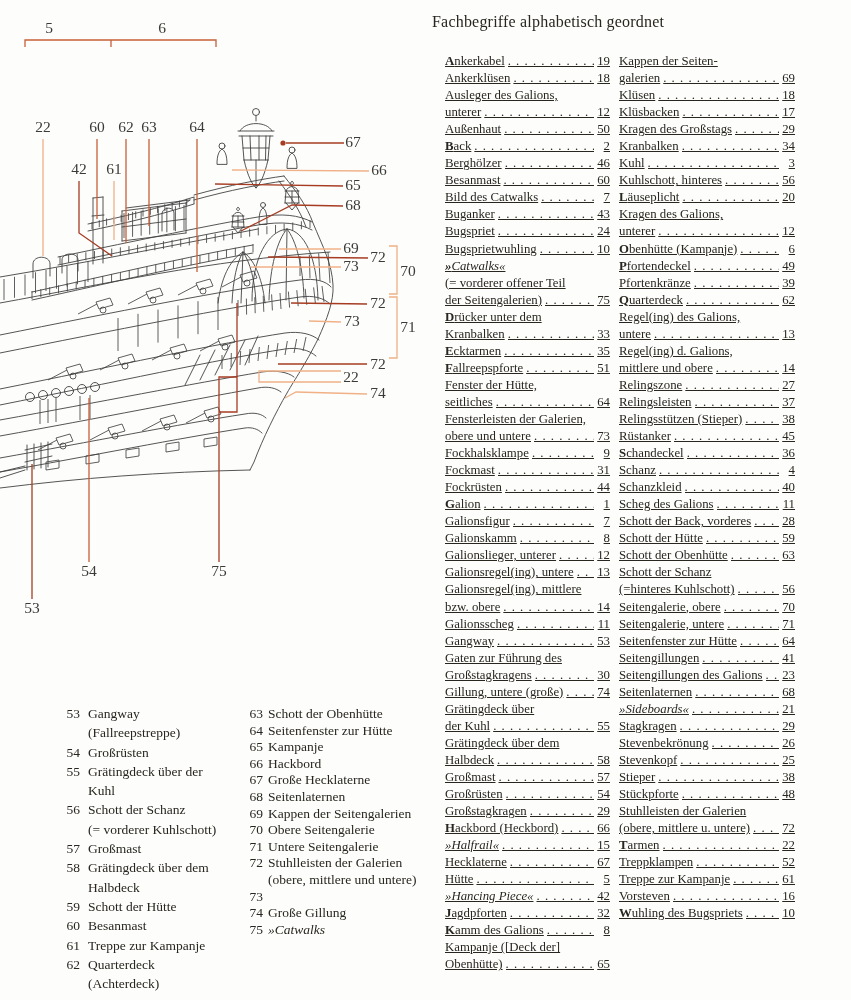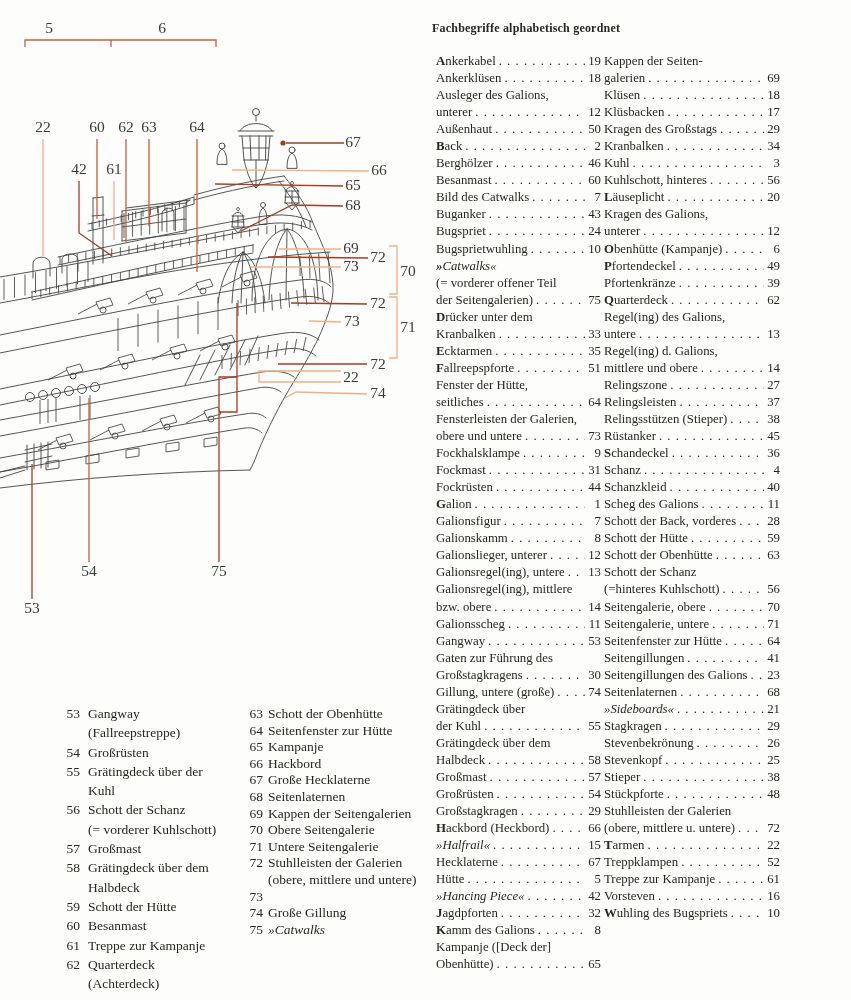--- a/index.html
+++ b/index.html
@@ -2,22 +2,22 @@
 <html><head>
 <meta charset="utf-8">
 <style>
   html,body{margin:0;padding:0;}
   body{
     width:851px;height:1000px;position:relative;background:#fdfdfc;
     font-family:"Liberation Serif","DejaVu Serif",serif;color:#28261f;
     overflow:hidden;
   }
   #ship-svg{position:absolute;left:0;top:0;}
-  #page-title{position:absolute;left:432px;top:13px;font-size:12px;font-weight:bold;letter-spacing:.2px;margin-top:8px;}
-  #index-cols{position:absolute;left:436px;top:53px;display:flex;gap:3px;font-size:12.8px;line-height:17.05px;}
+  #page-title{position:absolute;left:432px;top:13px;font-size:16px;font-weight:normal;letter-spacing:.2px;}
+  #index-cols{position:absolute;left:445px;top:53px;display:flex;gap:9px;font-size:12.8px;line-height:17.05px;text-decoration:underline;}
   .icol1{width:165px;}
   .icol2{width:176px;}
   .iline{display:flex;align-items:baseline;}
   .itext{white-space:nowrap;}
   .it{font-style:italic;}
   b{font-weight:bold;}
   .ldr{flex:1 1 auto;min-width:0;overflow:hidden;white-space:nowrap;margin-left:3px;letter-spacing:1px;}
   .ldr::after{content:". . . . . . . . . . . . . . . . . . . . . . . . . . .";}
   .inum{flex:none;min-width:16px;text-align:right;white-space:nowrap;}
   .legend{position:absolute;font-size:13.5px;}

